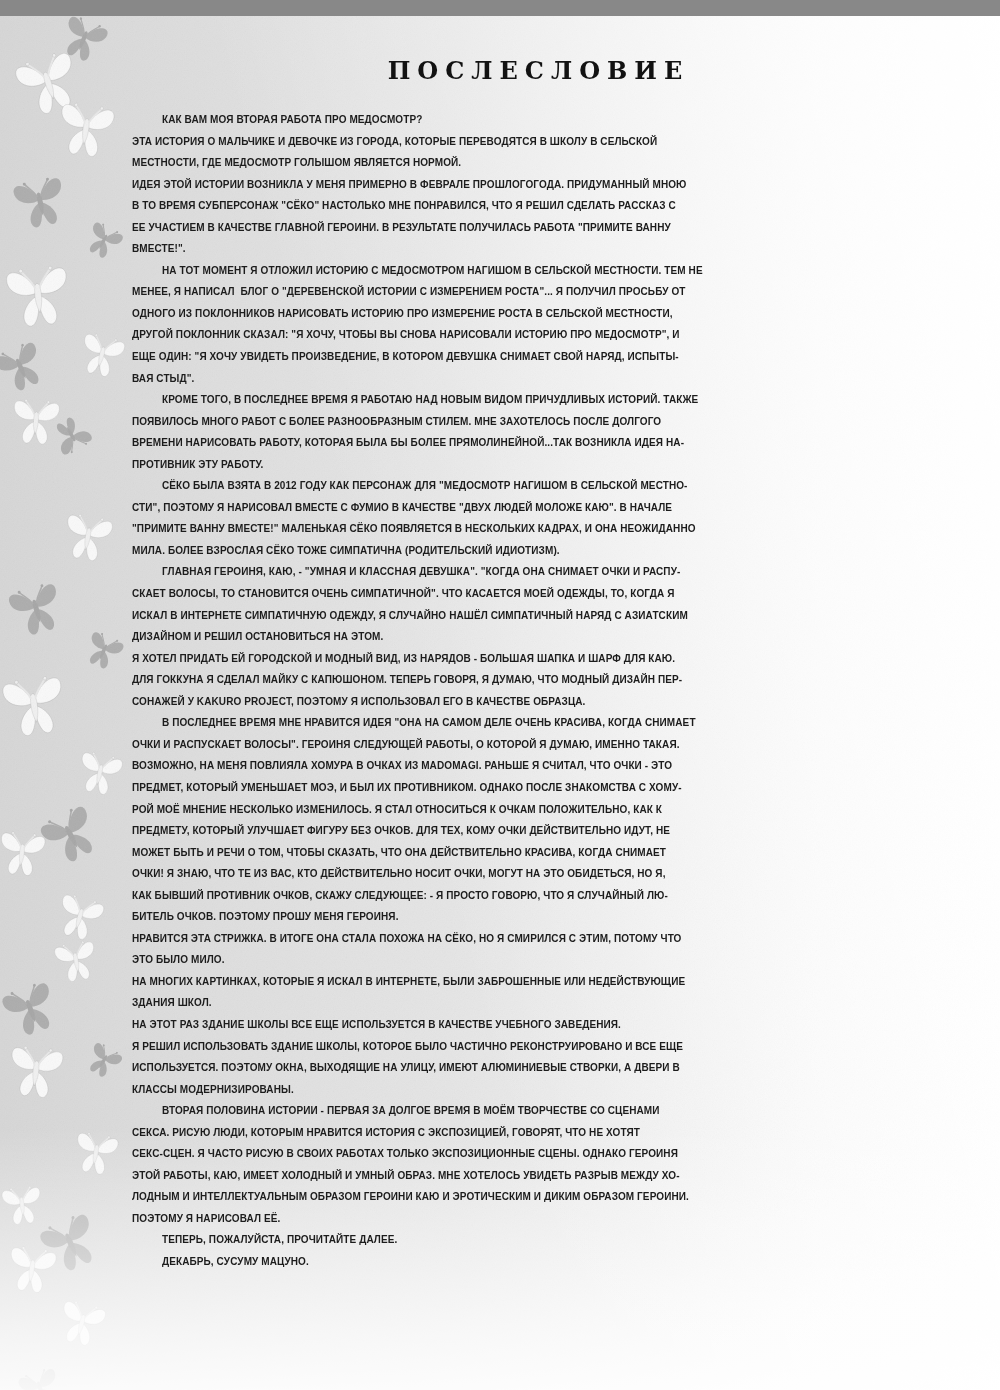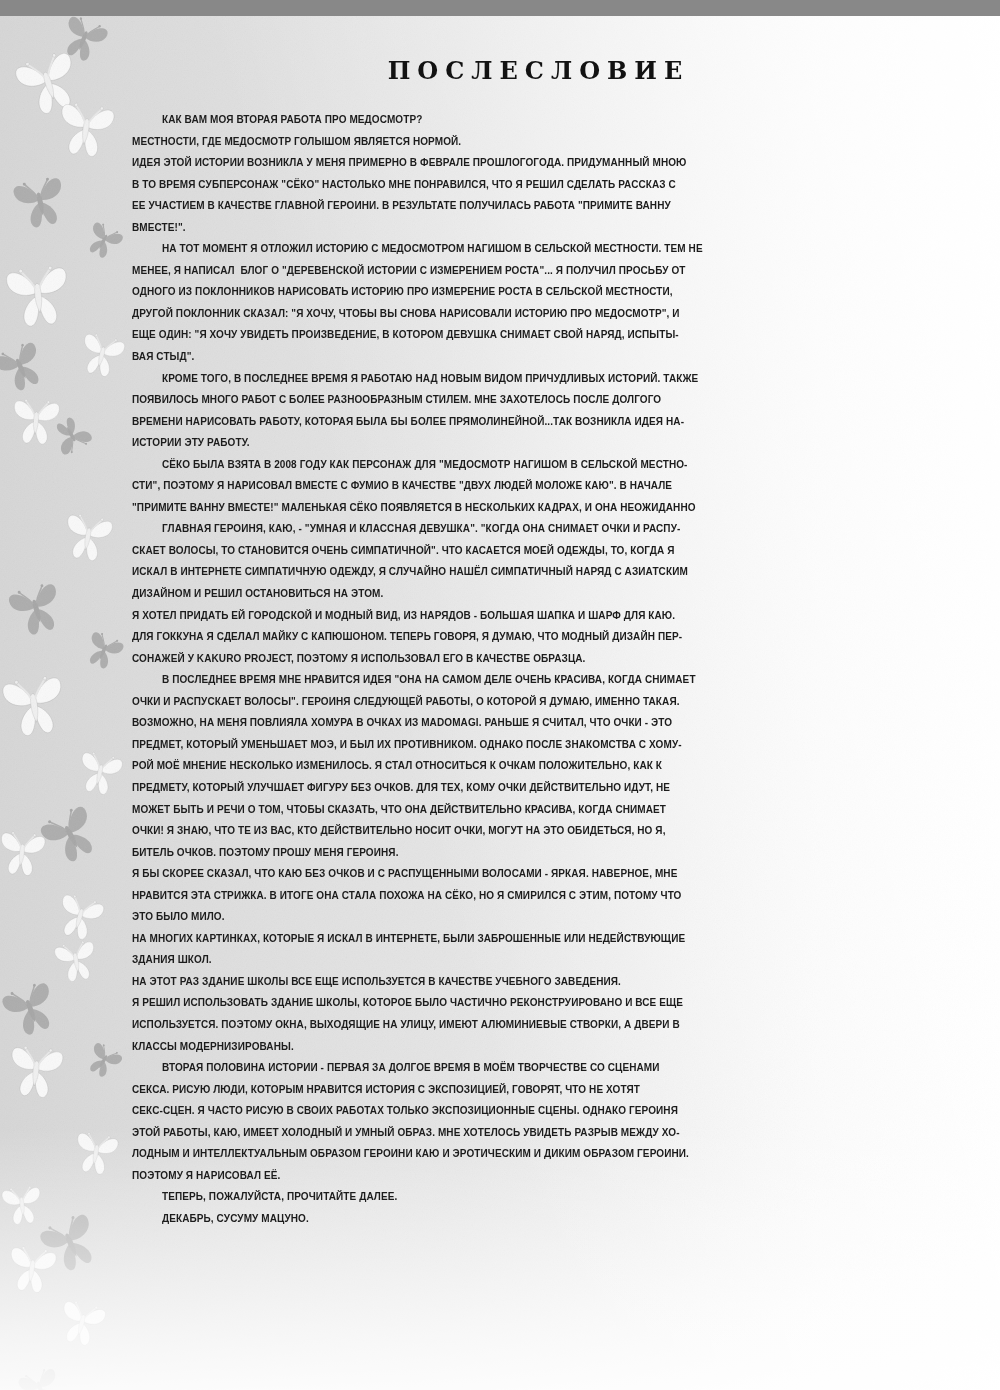--- a/index.html
+++ b/index.html
@@ -374,55 +374,57 @@
     </filter>
     <rect width="100%" height="100%" filter="url(#grain)"></rect>
   </svg>
 
   <div class="fade-overlay"></div>
 
   <div class="content">
     <h1 class="page-title">ПОСЛЕСЛОВИЕ</h1>
     <div class="text-block" id="text-block">
         <div class="text-line indent">КАК ВАМ МОЯ ВТОРАЯ РАБОТА ПРО МЕДОСМОТР?</div>
+        <div class="text-line">ЭТА ИСТОРИЯ О МАЛЬЧИКЕ И ДЕВОЧКЕ ИЗ ГОРОДА, КОТОРЫЕ ПЕРЕВОДЯТСЯ В ШКОЛУ В СЕЛЬСКОЙ</div>
         <div class="text-line">МЕСТНОСТИ, ГДЕ МЕДОСМОТР ГОЛЫШОМ ЯВЛЯЕТСЯ НОРМОЙ.</div>
         <div class="text-line">ИДЕЯ ЭТОЙ ИСТОРИИ ВОЗНИКЛА У МЕНЯ ПРИМЕРНО В ФЕВРАЛЕ ПРОШЛОГОГОДА. ПРИДУМАННЫЙ МНОЮ</div>
         <div class="text-line">В ТО ВРЕМЯ СУБПЕРСОНАЖ "СЁКО" НАСТОЛЬКО МНЕ ПОНРАВИЛСЯ, ЧТО Я РЕШИЛ СДЕЛАТЬ РАССКАЗ С</div>
         <div class="text-line">ЕЕ УЧАСТИЕМ В КАЧЕСТВЕ ГЛАВНОЙ ГЕРОИНИ. В РЕЗУЛЬТАТЕ ПОЛУЧИЛАСЬ РАБОТА "ПРИМИТЕ ВАННУ</div>
         <div class="text-line">ВМЕСТЕ!".</div>
         <div class="text-line indent">НА ТОТ МОМЕНТ Я ОТЛОЖИЛ ИСТОРИЮ С МЕДОСМОТРОМ НАГИШОМ В СЕЛЬСКОЙ МЕСТНОСТИ. ТЕМ НЕ</div>
         <div class="text-line">МЕНЕЕ, Я НАПИСАЛ  БЛОГ О "ДЕРЕВЕНСКОЙ ИСТОРИИ С ИЗМЕРЕНИЕМ РОСТА"... Я ПОЛУЧИЛ ПРОСЬБУ ОТ</div>
         <div class="text-line">ОДНОГО ИЗ ПОКЛОННИКОВ НАРИСОВАТЬ ИСТОРИЮ ПРО ИЗМЕРЕНИЕ РОСТА В СЕЛЬСКОЙ МЕСТНОСТИ,</div>
         <div class="text-line">ДРУГОЙ ПОКЛОННИК СКАЗАЛ: "Я ХОЧУ, ЧТОБЫ ВЫ СНОВА НАРИСОВАЛИ ИСТОРИЮ ПРО МЕДОСМОТР", И</div>
         <div class="text-line">ЕЩЕ ОДИН: "Я ХОЧУ УВИДЕТЬ ПРОИЗВЕДЕНИЕ, В КОТОРОМ ДЕВУШКА СНИМАЕТ СВОЙ НАРЯД, ИСПЫТЫ-</div>
         <div class="text-line">ВАЯ СТЫД".</div>
         <div class="text-line indent">КРОМЕ ТОГО, В ПОСЛЕДНЕЕ ВРЕМЯ Я РАБОТАЮ НАД НОВЫМ ВИДОМ ПРИЧУДЛИВЫХ ИСТОРИЙ. ТАКЖЕ</div>
         <div class="text-line">ПОЯВИЛОСЬ МНОГО РАБОТ С БОЛЕЕ РАЗНООБРАЗНЫМ СТИЛЕМ. МНЕ ЗАХОТЕЛОСЬ ПОСЛЕ ДОЛГОГО</div>
         <div class="text-line">ВРЕМЕНИ НАРИСОВАТЬ РАБОТУ, КОТОРАЯ БЫЛА БЫ БОЛЕЕ ПРЯМОЛИНЕЙНОЙ...ТАК ВОЗНИКЛА ИДЕЯ НА-</div>
-        <div class="text-line">ИСТОРИИ ЭТУ РАБОТУ.</div>
-        <div class="text-line indent">СЁКО БЫЛА ВЗЯТА В 2008 ГОДУ КАК ПЕРСОНАЖ ДЛЯ "МЕДОСМОТР НАГИШОМ В СЕЛЬСКОЙ МЕСТНО-</div>
+        <div class="text-line">ПРОТИВНИК ЭТУ РАБОТУ.</div>
+        <div class="text-line indent">СЁКО БЫЛА ВЗЯТА В 2012 ГОДУ КАК ПЕРСОНАЖ ДЛЯ "МЕДОСМОТР НАГИШОМ В СЕЛЬСКОЙ МЕСТНО-</div>
         <div class="text-line">СТИ", ПОЭТОМУ Я НАРИСОВАЛ ВМЕСТЕ С ФУМИО В КАЧЕСТВЕ "ДВУХ ЛЮДЕЙ МОЛОЖЕ КАЮ". В НАЧАЛЕ</div>
         <div class="text-line">"ПРИМИТЕ ВАННУ ВМЕСТЕ!" МАЛЕНЬКАЯ СЁКО ПОЯВЛЯЕТСЯ В НЕСКОЛЬКИХ КАДРАХ, И ОНА НЕОЖИДАННО</div>
+        <div class="text-line">МИЛА. БОЛЕЕ ВЗРОСЛАЯ СЁКО ТОЖЕ СИМПАТИЧНА (РОДИТЕЛЬСКИЙ ИДИОТИЗМ).</div>
         <div class="text-line indent">ГЛАВНАЯ ГЕРОИНЯ, КАЮ, - "УМНАЯ И КЛАССНАЯ ДЕВУШКА". "КОГДА ОНА СНИМАЕТ ОЧКИ И РАСПУ-</div>
         <div class="text-line">СКАЕТ ВОЛОСЫ, ТО СТАНОВИТСЯ ОЧЕНЬ СИМПАТИЧНОЙ". ЧТО КАСАЕТСЯ МОЕЙ ОДЕЖДЫ, ТО, КОГДА Я</div>
         <div class="text-line">ИСКАЛ В ИНТЕРНЕТЕ СИМПАТИЧНУЮ ОДЕЖДУ, Я СЛУЧАЙНО НАШЁЛ СИМПАТИЧНЫЙ НАРЯД С АЗИАТСКИМ</div>
         <div class="text-line">ДИЗАЙНОМ И РЕШИЛ ОСТАНОВИТЬСЯ НА ЭТОМ.</div>
         <div class="text-line">Я ХОТЕЛ ПРИДАТЬ ЕЙ ГОРОДСКОЙ И МОДНЫЙ ВИД, ИЗ НАРЯДОВ - БОЛЬШАЯ ШАПКА И ШАРФ ДЛЯ КАЮ.</div>
         <div class="text-line">ДЛЯ ГОККУНА Я СДЕЛАЛ МАЙКУ С КАПЮШОНОМ. ТЕПЕРЬ ГОВОРЯ, Я ДУМАЮ, ЧТО МОДНЫЙ ДИЗАЙН ПЕР-</div>
         <div class="text-line">СОНАЖЕЙ У KAKURO PROJECT, ПОЭТОМУ Я ИСПОЛЬЗОВАЛ ЕГО В КАЧЕСТВЕ ОБРАЗЦА.</div>
         <div class="text-line indent">В ПОСЛЕДНЕЕ ВРЕМЯ МНЕ НРАВИТСЯ ИДЕЯ "ОНА НА САМОМ ДЕЛЕ ОЧЕНЬ КРАСИВА, КОГДА СНИМАЕТ</div>
         <div class="text-line">ОЧКИ И РАСПУСКАЕТ ВОЛОСЫ". ГЕРОИНЯ СЛЕДУЮЩЕЙ РАБОТЫ, О КОТОРОЙ Я ДУМАЮ, ИМЕННО ТАКАЯ.</div>
         <div class="text-line">ВОЗМОЖНО, НА МЕНЯ ПОВЛИЯЛА ХОМУРА В ОЧКАХ ИЗ MADOMAGI. РАНЬШЕ Я СЧИТАЛ, ЧТО ОЧКИ - ЭТО</div>
         <div class="text-line">ПРЕДМЕТ, КОТОРЫЙ УМЕНЬШАЕТ МОЭ, И БЫЛ ИХ ПРОТИВНИКОМ. ОДНАКО ПОСЛЕ ЗНАКОМСТВА С ХОМУ-</div>
         <div class="text-line">РОЙ МОЁ МНЕНИЕ НЕСКОЛЬКО ИЗМЕНИЛОСЬ. Я СТАЛ ОТНОСИТЬСЯ К ОЧКАМ ПОЛОЖИТЕЛЬНО, КАК К</div>
         <div class="text-line">ПРЕДМЕТУ, КОТОРЫЙ УЛУЧШАЕТ ФИГУРУ БЕЗ ОЧКОВ. ДЛЯ ТЕХ, КОМУ ОЧКИ ДЕЙСТВИТЕЛЬНО ИДУТ, НЕ</div>
         <div class="text-line">МОЖЕТ БЫТЬ И РЕЧИ О ТОМ, ЧТОБЫ СКАЗАТЬ, ЧТО ОНА ДЕЙСТВИТЕЛЬНО КРАСИВА, КОГДА СНИМАЕТ</div>
         <div class="text-line">ОЧКИ! Я ЗНАЮ, ЧТО ТЕ ИЗ ВАС, КТО ДЕЙСТВИТЕЛЬНО НОСИТ ОЧКИ, МОГУТ НА ЭТО ОБИДЕТЬСЯ, НО Я,</div>
+        <div class="text-line">КАК БЫВШИЙ ПРОТИВНИК ОЧКОВ, СКАЖУ СЛЕДУЮЩЕЕ: - Я ПРОСТО ГОВОРЮ, ЧТО Я СЛУЧАЙНЫЙ ЛЮ-</div>
         <div class="text-line">БИТЕЛЬ ОЧКОВ. ПОЭТОМУ ПРОШУ МЕНЯ ГЕРОИНЯ.</div>
-        <div class="text-line">Я БЫ СКОРЕЕ СКАЗАЛ, ЧТО КАЮ БЕЗ ОЧКОВ И С РАСПУЩЕННЫМИ ВОЛОСАМИ - ЯРКАЯ. НАВЕРНОЕ, МНЕ</div>
         <div class="text-line">НРАВИТСЯ ЭТА СТРИЖКА. В ИТОГЕ ОНА СТАЛА ПОХОЖА НА СЁКО, НО Я СМИРИЛСЯ С ЭТИМ, ПОТОМУ ЧТО</div>
         <div class="text-line">ЭТО БЫЛО МИЛО.</div>
         <div class="text-line">НА МНОГИХ КАРТИНКАХ, КОТОРЫЕ Я ИСКАЛ В ИНТЕРНЕТЕ, БЫЛИ ЗАБРОШЕННЫЕ ИЛИ НЕДЕЙСТВУЮЩИЕ</div>
         <div class="text-line">ЗДАНИЯ ШКОЛ.</div>
         <div class="text-line">НА ЭТОТ РАЗ ЗДАНИЕ ШКОЛЫ ВСЕ ЕЩЕ ИСПОЛЬЗУЕТСЯ В КАЧЕСТВЕ УЧЕБНОГО ЗАВЕДЕНИЯ.</div>
         <div class="text-line">Я РЕШИЛ ИСПОЛЬЗОВАТЬ ЗДАНИЕ ШКОЛЫ, КОТОРОЕ БЫЛО ЧАСТИЧНО РЕКОНСТРУИРОВАНО И ВСЕ ЕЩЕ</div>
         <div class="text-line">ИСПОЛЬЗУЕТСЯ. ПОЭТОМУ ОКНА, ВЫХОДЯЩИЕ НА УЛИЦУ, ИМЕЮТ АЛЮМИНИЕВЫЕ СТВОРКИ, А ДВЕРИ В</div>
         <div class="text-line">КЛАССЫ МОДЕРНИЗИРОВАНЫ.</div>
         <div class="text-line indent">ВТОРАЯ ПОЛОВИНА ИСТОРИИ - ПЕРВАЯ ЗА ДОЛГОЕ ВРЕМЯ В МОЁМ ТВОРЧЕСТВЕ СО СЦЕНАМИ</div>
         <div class="text-line">СЕКСА. РИСУЮ ЛЮДИ, КОТОРЫМ НРАВИТСЯ ИСТОРИЯ С ЭКСПОЗИЦИЕЙ, ГОВОРЯТ, ЧТО НЕ ХОТЯТ</div>

